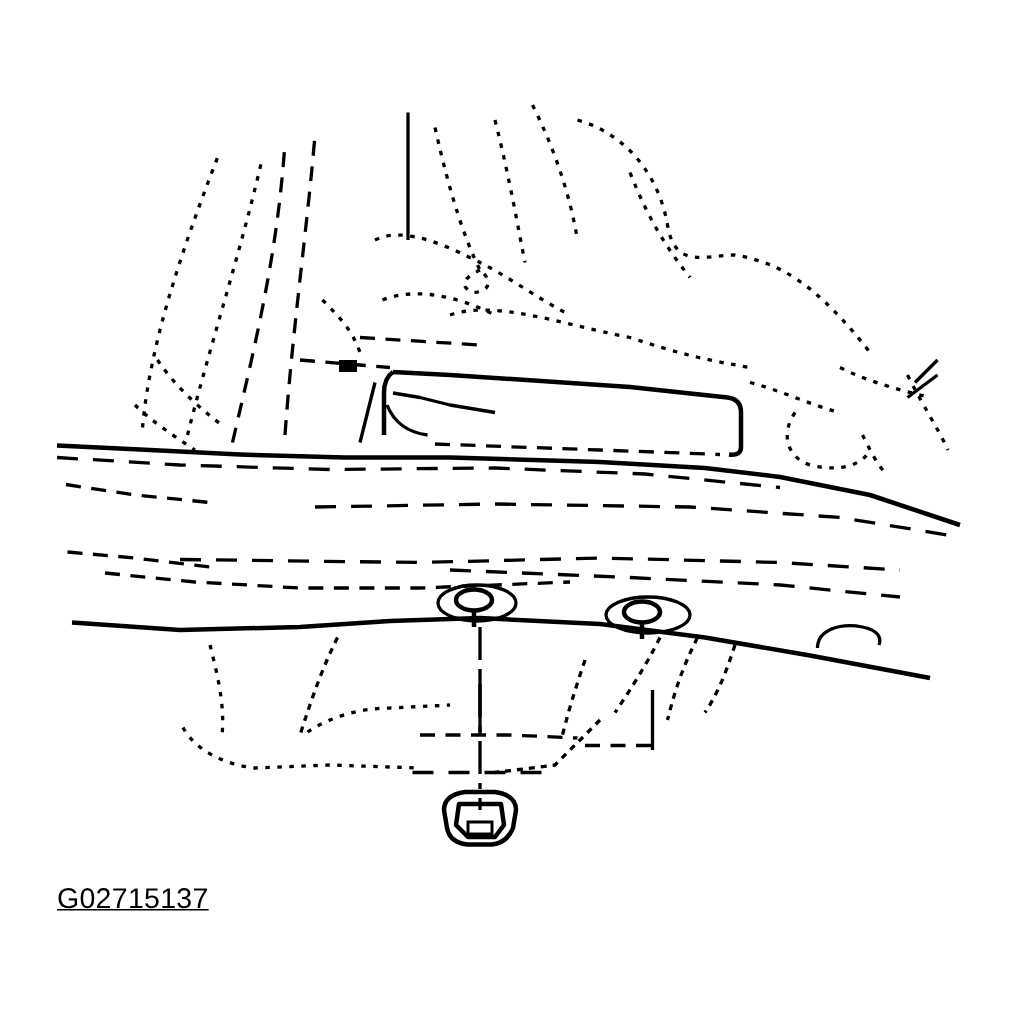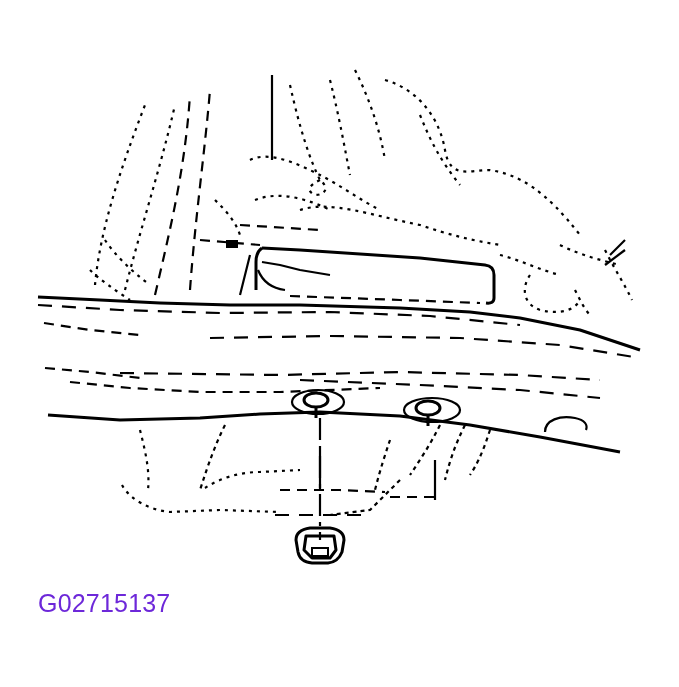--- a/index.html
+++ b/index.html
@@ -1,21 +1,21 @@
 <!DOCTYPE html>
 <html><head>
   <meta charset="utf-8">
   <style>
     html, body { margin: 0; padding: 0; background: #ffffff; }
     body { width: 679px; height: 687px; position: relative; overflow: hidden; font-family: "Liberation Sans", sans-serif; }
     #figure { position: absolute; left: 0; top: 0; width: 679px; height: 687px; }
     #caption {
       position: absolute; left: 38px; top: 589px;
       font-family: "Liberation Sans", sans-serif;
-      font-size: 25px; font-weight: normal; color: #6d28d9; letter-spacing: 0.2px;
+      font-size: 19px; font-weight: normal; color: #000000; letter-spacing: 0.2px; text-decoration: underline;
     }
     .ln { fill: none; stroke: #000; stroke-width: 2.2; stroke-linecap: butt; stroke-linejoin: round; }
     .thk { stroke-width: 3; }
     .dsh { stroke-dasharray: 10 7; }
     .dsh2 { stroke-dasharray: 14 10; }
     .dot { stroke-dasharray: 3 5; }
     .dot2 { stroke-dasharray: 4 4; }
     .ph { stroke-dasharray: 22 6 4 6; }
   </style>
 </head>

